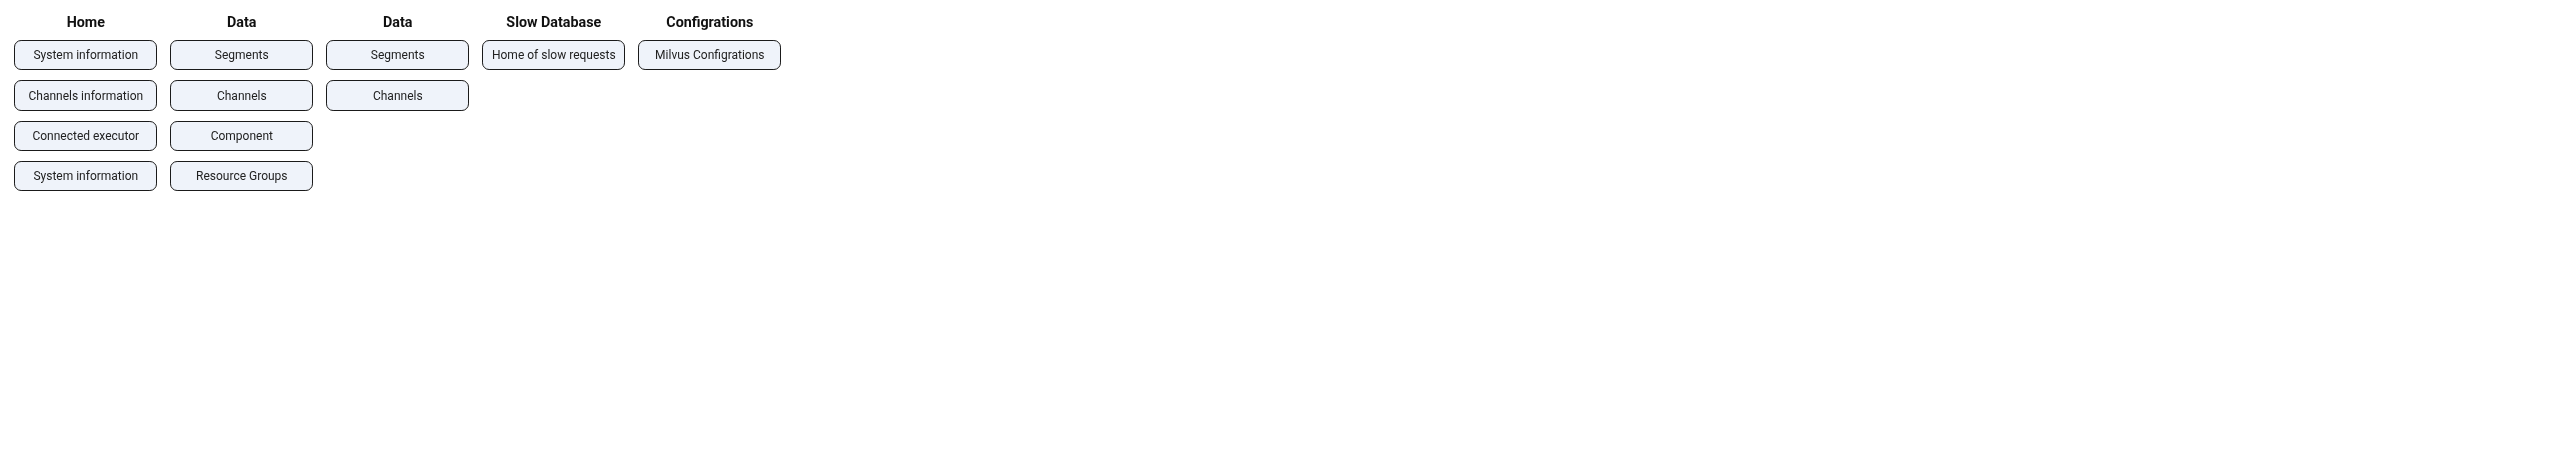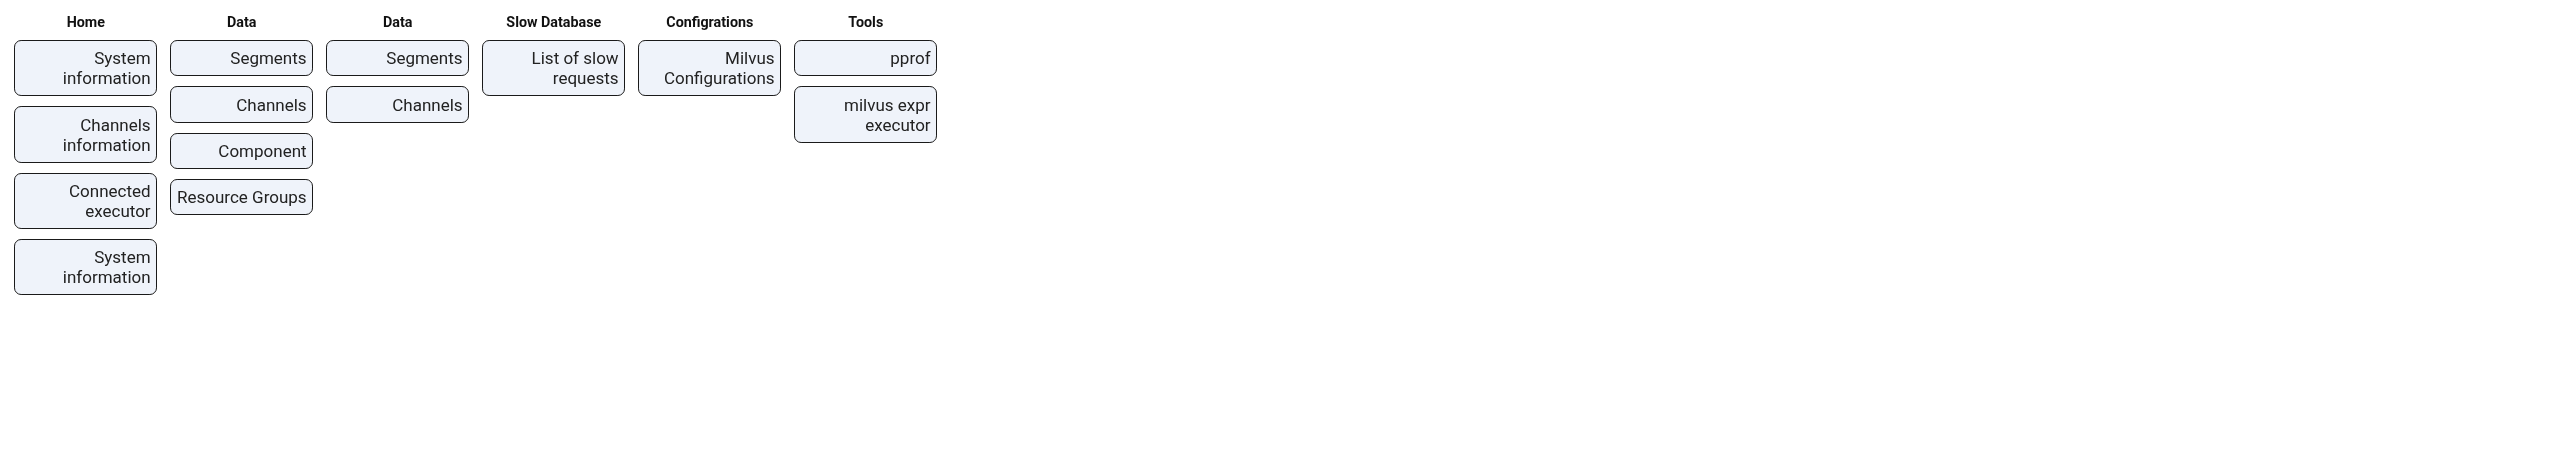--- a/index.html
+++ b/index.html
@@ -33,22 +33,22 @@
     margin-bottom: 10px;
     text-align: center;
   }
   .item {
     width: 100%;
     background: #eff3fa;
     border: 1.4px solid #1a1a1a;
     border-radius: 7.1px;
     padding: 7.1px 5.7px;
     margin-bottom: 10px;
-    text-align: right;
-    font-size: 17px;
+    text-align: center;
+    font-size: 12px;
     color: #222;
     cursor: pointer;
     user-select: none;
   }
   .item:last-child {
     margin-bottom: 0;
   }
 </style>
 </head>
 <body>
@@ -74,28 +74,23 @@
 
   <div class="column">
     <div class="column-header">Data</div>
     <div class="item">Segments</div>
     <div class="item">Channels</div>
   </div>
 
 
   <div class="column">
     <div class="column-header">Slow Database</div>
-    <div class="item">List of slow requests</div>
+    <div class="item">Home of slow requests</div>
   </div>
 
   <div class="column">
     <div class="column-header">Configrations</div>
-    <div class="item">Milvus Configurations</div>
+    <div class="item">Milvus Configrations</div>
   </div>
 
-  <div class="column">
-    <div class="column-header">Tools</div>
-    <div class="item">pprof</div>
-    <div class="item">milvus expr executor</div>
-  </div>
 
 </div>
 
 
 </body></html>

